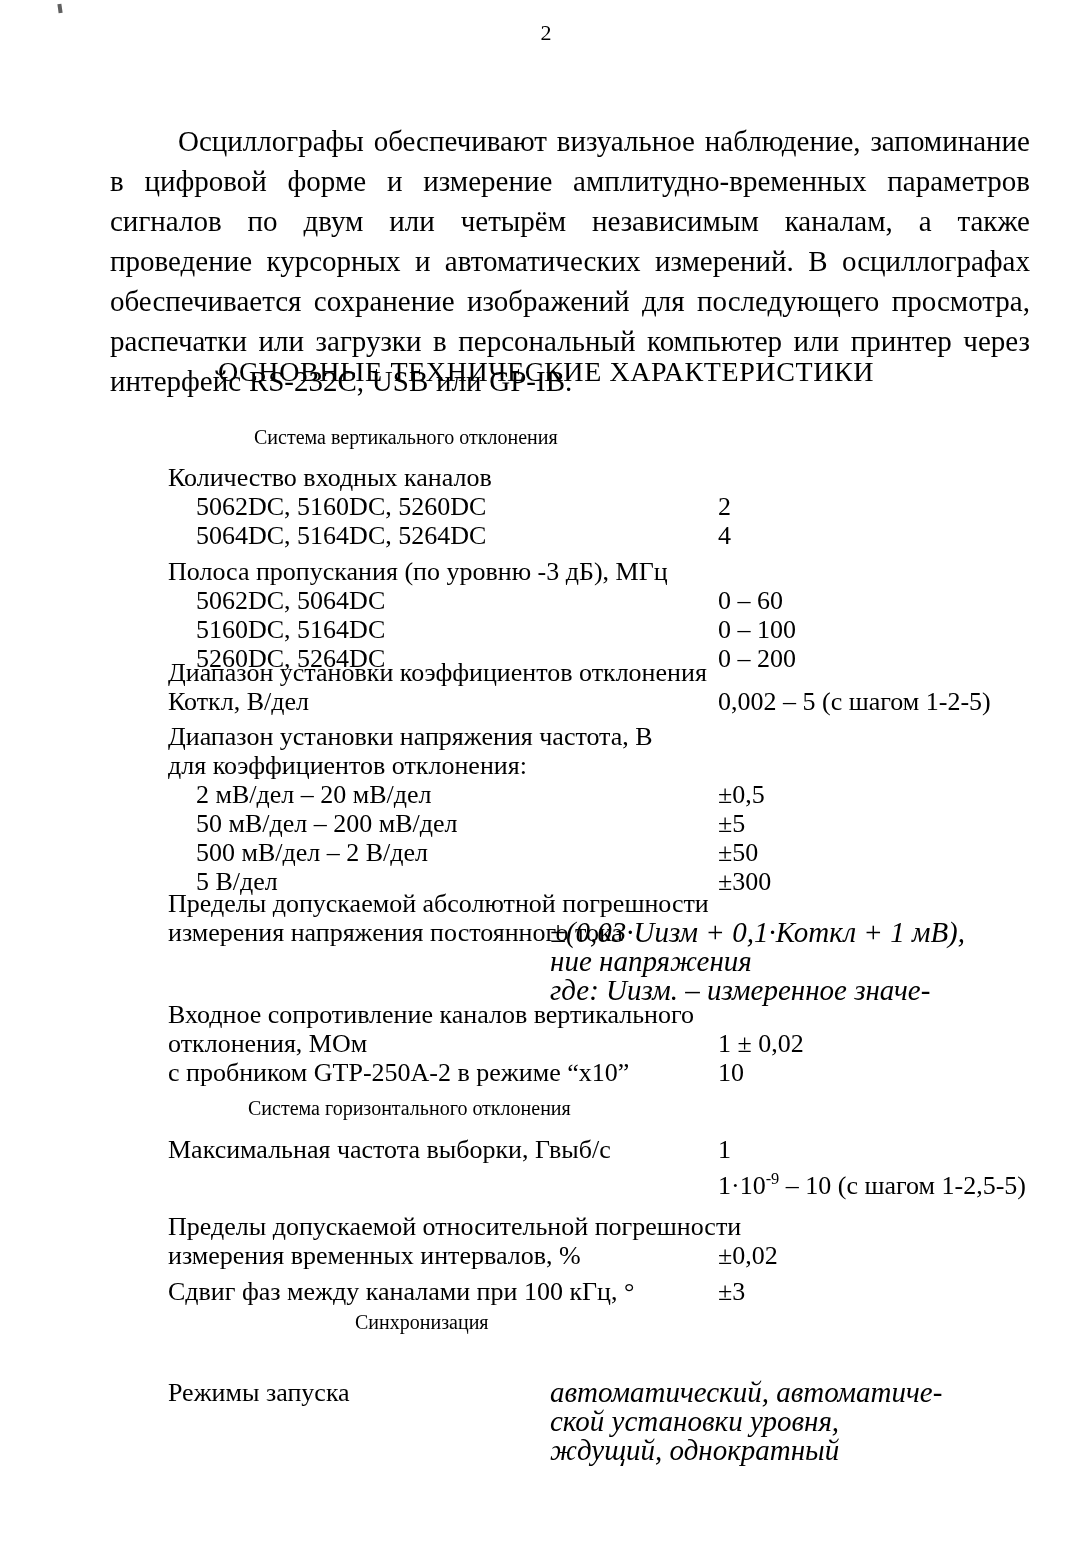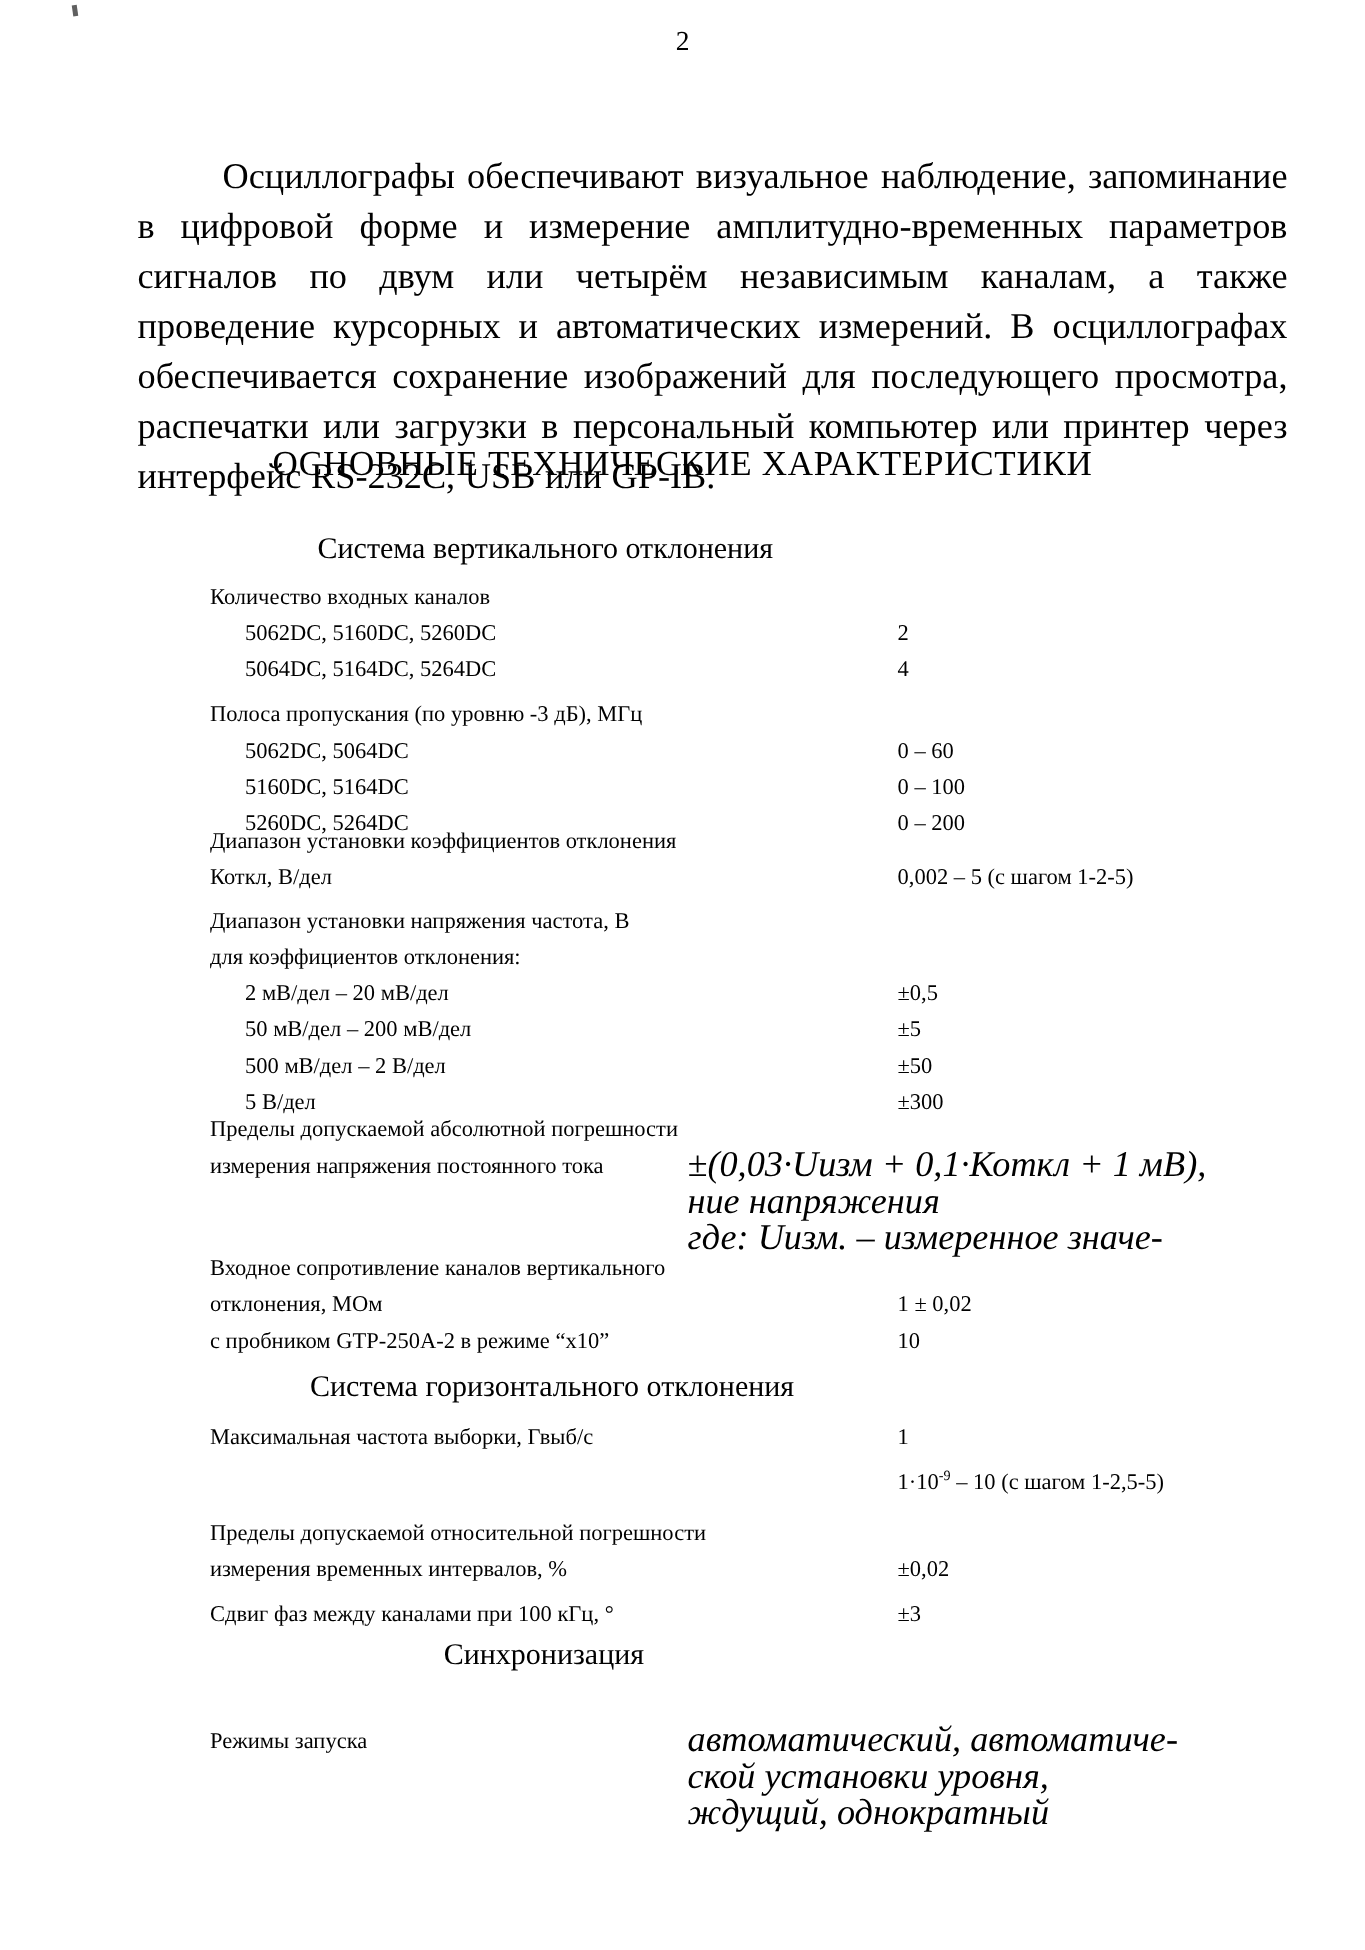--- a/index.html
+++ b/index.html
@@ -70,38 +70,38 @@
     width: 1092px;
     text-align: center;
     font-size: 28px;
     letter-spacing: 0.6px;
     line-height: 1.2;
   }
 
   
   .section-heading {
     position: absolute;
-    font-size: 24px;
+    font-size: 20px;
     line-height: 1.2;
     font-family: Liberation Serif, serif;
   }
   .sh-vertical   { left: 254px; top: 425px; }
   .sh-horizontal { left: 248px; top: 1096px; }
   .sh-sync       { left: 355px; top: 1310px; }
 
   
   .spec-block {
     position: absolute;
     left: 168px;
     width: 862px;
   }
   .row {
     position: relative;
     display: block;
-    font-size: 18px;
+    font-size: 26px;
     line-height: 29px;
     white-space: nowrap;
   }
   .row .label {
     display: inline-block;
   }
   .row.indent .label { padding-left: 28px; }
 
   .row .value {
     position: absolute;

